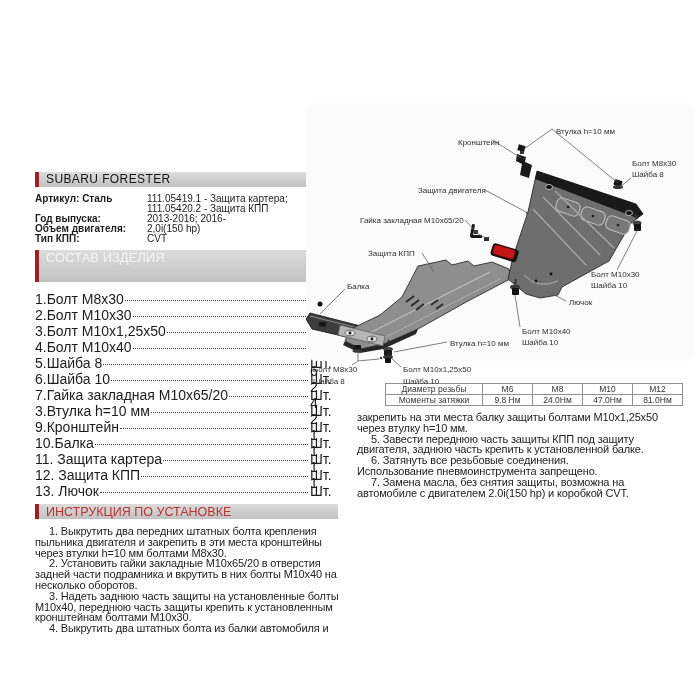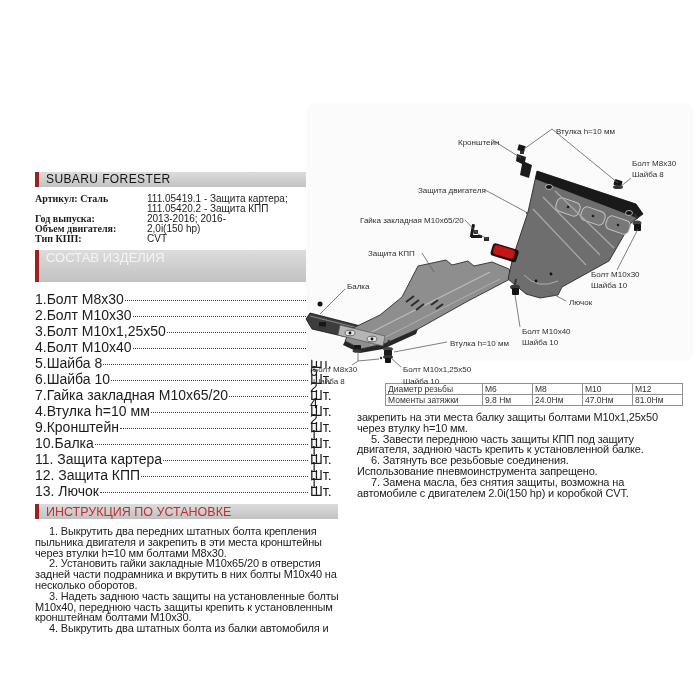--- a/index.html
+++ b/index.html
@@ -9,40 +9,40 @@
   
   #left-col{position:absolute;left:35px;top:172px;width:303px;}
   .bar{background:linear-gradient(#dcdcdc,#c2c2c2);border-left:4px solid #9c2222;
        font-weight:normal;padding-left:7px;}
   .title-bar{height:15px;line-height:15px;font-size:12px;color:#141414;letter-spacing:.4px;}
   .parts-bar{height:32px;line-height:16px;font-size:13px;color:#f4f4f4;margin-top:6px;}
   .instr-bar{height:15px;line-height:16px;font-size:12.5px;color:#bf3030;margin-top:9px;}
 
   #specs{margin-top:7px;font-size:10px;line-height:10px;}
   .srow{display:flex;}
-  .slabel{width:112px;font-weight:bold;flex:none;font-family:Liberation Serif, serif;}
+  .slabel{width:112px;font-weight:bold;flex:none;}
   .svalue span{display:block;}
 
   #parts-list{margin-top:5px;font-size:14px;line-height:8px;}
   .prow{display:flex;align-items:flex-end;}
   .pname{white-space:nowrap;flex:none;}
   .dots{flex:1;border-bottom:1.2px dotted #3a3a3a;margin:0 2px 2px 1px;}
   .pqty{flex:none;width:28px;text-align:left;}
 
   .instr{font-size:11px;line-height:10.8px;letter-spacing:-.15px;color:#222;}
   #instr-left{margin-top:7px;width:313px;}
   .instr p{margin:0;text-indent:14px;}
   .instr p.noind{text-indent:0;}
 
   #instr-right{position:absolute;left:357px;top:412px;width:323px;}
 
   
   #torque{position:absolute;left:385px;top:383px;border-collapse:collapse;
           font-size:8.5px;color:#333;}
-  #torque td{border:1px solid #909090;height:9px;padding:0 2px;text-align:left;
+  #torque td{border:1px solid #909090;height:9px;padding:0 2px;text-align:center;
              background:#fff;border-radius:2px;}
 
   
   #diagram{position:absolute;left:300px;top:103px;}
   #diagram text{font-size:8px;fill:#2e2e2e;}
   .leader{stroke:#606060;stroke-width:.8;fill:none;}
 </style>
 </head>
 <body>
 
@@ -115,21 +115,21 @@
           <span class="pname">6.Шайба 10</span>
           <span class="dots"></span>
           <span class="pqty">6 Шт.</span>
         </div>
       <div class="prow">
           <span class="pname">7.Гайка закладная М10х65/20</span>
           <span class="dots"></span>
           <span class="pqty">2 Шт.</span>
         </div>
       <div class="prow">
-          <span class="pname">4.Втулка h=10 мм</span>
+          <span class="pname">3.Втулка h=10 мм</span>
           <span class="dots"></span>
           <span class="pqty">4 Шт.</span>
         </div>
       <div class="prow">
           <span class="pname">9.Кронштейн</span>
           <span class="dots"></span>
           <span class="pqty">2 Шт.</span>
         </div>
       <div class="prow">
           <span class="pname">10.Балка</span>

